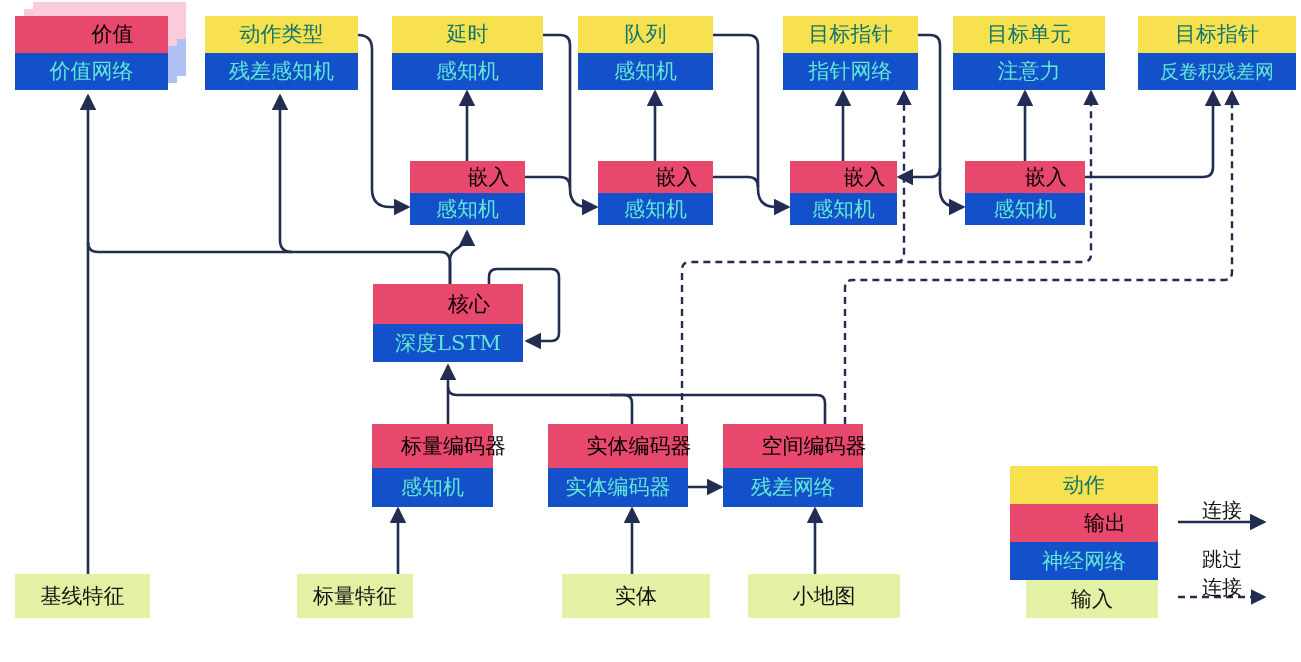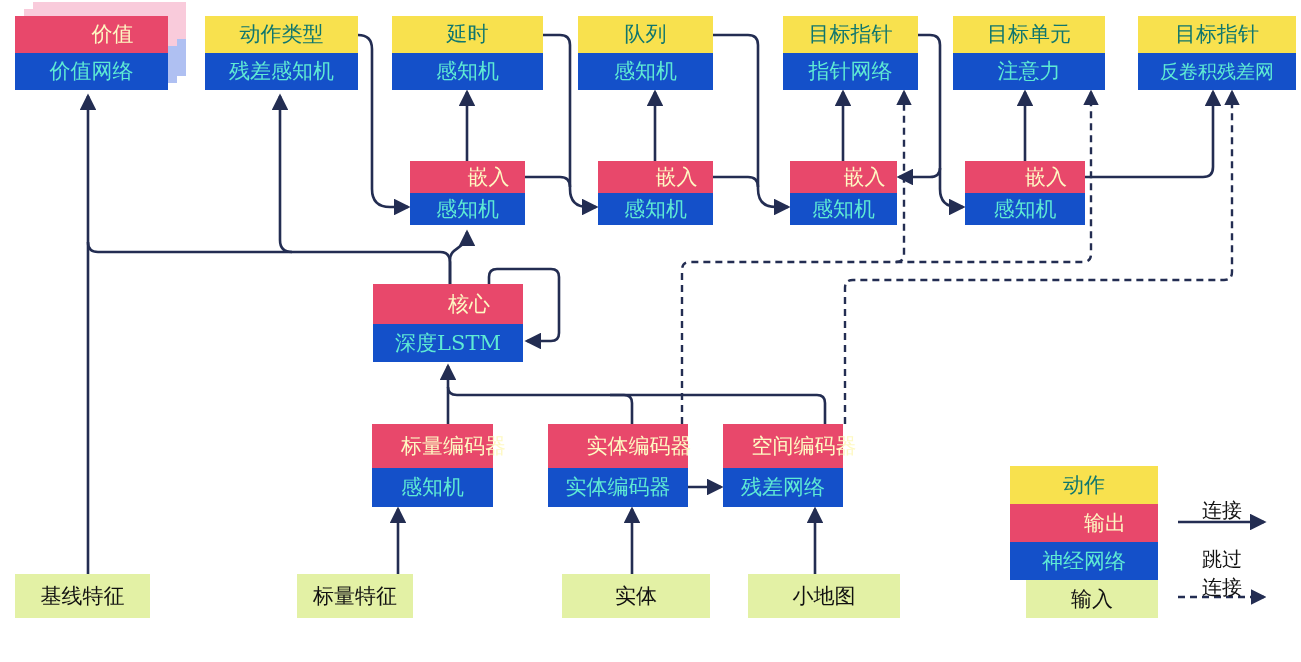--- a/index.html
+++ b/index.html
@@ -9,21 +9,21 @@
     overflow:hidden;
   }
   #wires{position:absolute;left:0;top:0;z-index:1;}
   .ln{fill:none;stroke:var(--line,#232D52);stroke-width:2.6;}
   .lnd{fill:none;stroke:var(--line,#232D52);stroke-width:2.4;stroke-dasharray:7 5;}
   .node{position:absolute;z-index:2;display:flex;flex-direction:column;}
   .half{display:flex;align-items:center;justify-content:center;
         font-size:21px;line-height:1;white-space:nowrap;}
   .half.small{font-size:19px;}
   .c-yellow{background:var(--yellow,#F8E14E);color:#0f766e;}
-  .c-pink{background:var(--pink,#E8486B);color:#fef9c3;padding-left:42px;}
+  .c-pink{background:var(--pink,#E8486B);color:#000000;padding-left:42px;}
   .c-blue{background:var(--blue,#1450C9);color:#5eead4;}
   .c-green{background:var(--green,#E3F1A5);color:#111;margin-left:16px;}
   .c-gpink{background:var(--ghost-pink,#F9CBDB);}
   .c-gblue{background:var(--ghost-blue,#AFC0F2);}
   .rtop .half{height:37px;}
   .remb .half{height:32px;}
   .rcore .half.top{height:40px;}
   .rcore .half.bot{height:38px;}
   .renc .half.top{height:44px;}
   .renc .half.bot{height:39px;}
@@ -138,21 +138,21 @@
   </div>
 
   <div class="node renc" style="left:372px;top:424px;width:121px">
     <div class="half top c-pink">标量编码器</div>
     <div class="half bot c-blue">感知机</div>
   </div>
   <div class="node renc" style="left:548px;top:424px;width:140px">
     <div class="half top c-pink">实体编码器</div>
     <div class="half bot c-blue">实体编码器</div>
   </div>
-  <div class="node renc" style="left:723px;top:424px;width:120px">
+  <div class="node renc" style="left:723px;top:424px;width:140px">
     <div class="half top c-pink">空间编码器</div>
     <div class="half bot c-blue">残差网络</div>
   </div>
 
   <div class="green-box" style="left:15px;top:574px;width:135px">基线特征</div>
   <div class="green-box" style="left:297px;top:574px;width:116px">标量特征</div>
   <div class="green-box" style="left:562px;top:574px;width:148px">实体</div>
   <div class="green-box" style="left:748px;top:574px;width:152px">小地图</div>
 
   <div class="node" style="left:1010px;top:466px;width:148px">

